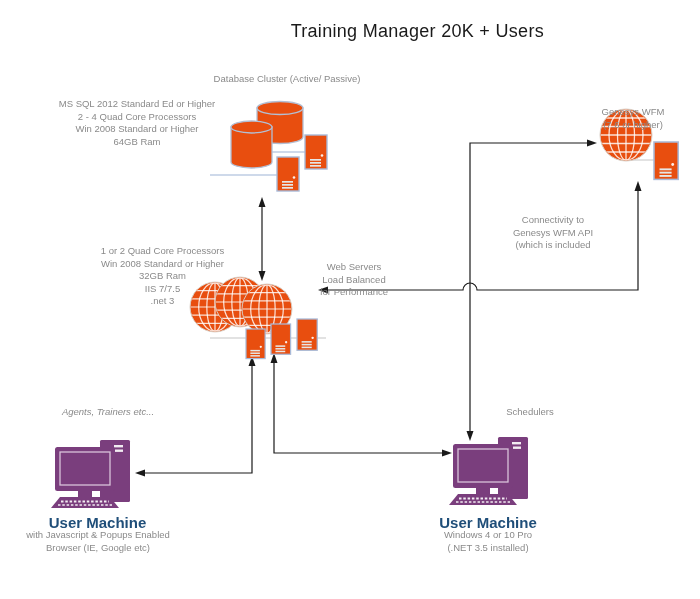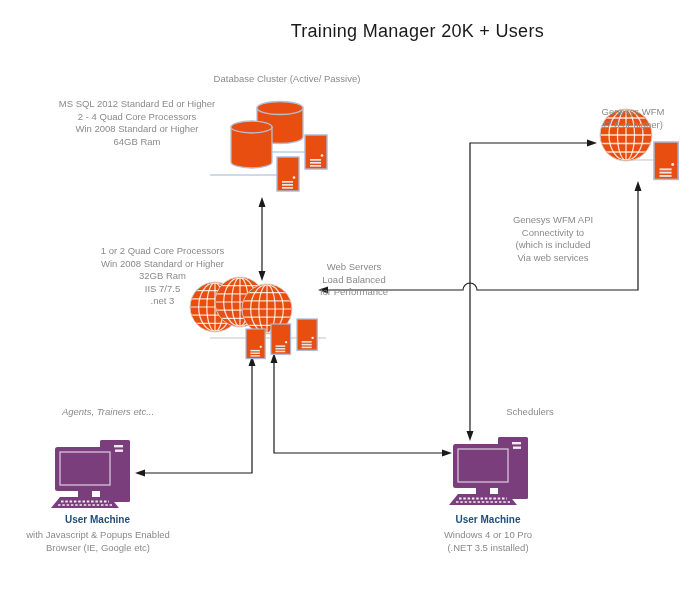--- a/index.html
+++ b/index.html
@@ -5,21 +5,21 @@
   html,body{margin:0;padding:0;background:#fff;}
   #stage{
     position:relative;width:700px;height:599px;background:#ffffff;overflow:hidden;
     font-family:"Liberation Sans", sans-serif;
   }
   #diagram-svg{position:absolute;left:0;top:0;}
   .lbl{position:absolute;text-align:center;color:#8a8a8a;font-size:9.5px;line-height:12.5px;white-space:nowrap;}
   .lbl div{white-space:nowrap;}
   .title{position:absolute;top:21px;left:144px;width:400px;text-align:right;
          color:#1a1a1a;font-size:18px;letter-spacing:.3px;}
-  .machine-name{position:absolute;text-align:center;color:#1F4E79;font-size:10px;font-weight:bold;}
+  .machine-name{position:absolute;text-align:center;color:#1F4E79;font-size:15px;font-weight:bold;}
 </style>
 </head>
 <body>
 
 <div id="stage">
 
   <svg id="diagram-svg" width="700" height="599" viewBox="0 0 700 599">
     <defs>
       <clipPath id="gclip">
           <circle r="25.3"></circle>
@@ -123,24 +123,23 @@
     <div>Win 2008 Standard or Higher</div>
     <div>64GB Ram</div>
   </div>
 
   <div class="lbl" style="top:66px;left:574px;width:118px;margin-top:40px;">
     <div>Genesys WFM</div>
     <div>(7.6 or higher)</div>
   </div>
 
   <div class="lbl" style="top:214px;left:480px;width:146px;">
+    <div>Connectivity to</div>
     <div>Genesys WFM API</div>
-    <div>Connectivity to</div>
     <div>(which is included</div>
-    <div>Via web services</div>
   </div>
 
   <div class="lbl" style="top:245px;left:55px;width:215px;">
     <div>1 or 2 Quad Core Processors</div>
     <div>Win 2008 Standard or Higher</div>
     <div>32GB Ram</div>
     <div>IIS 7/7.5</div>
     <div>.net 3</div>
   </div>
 

